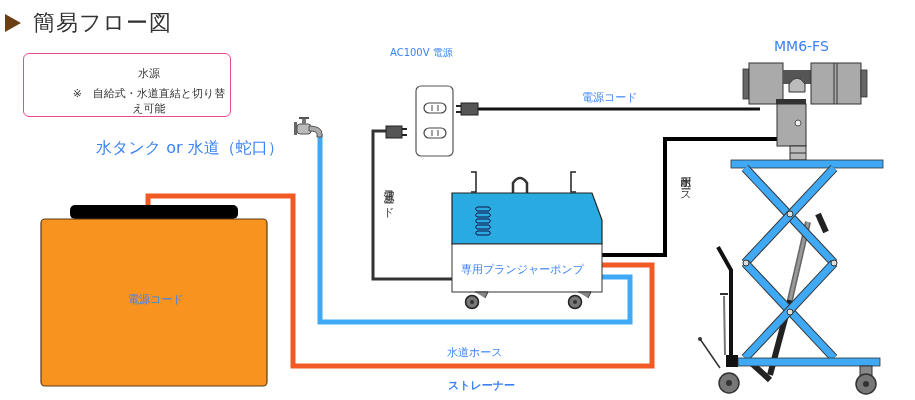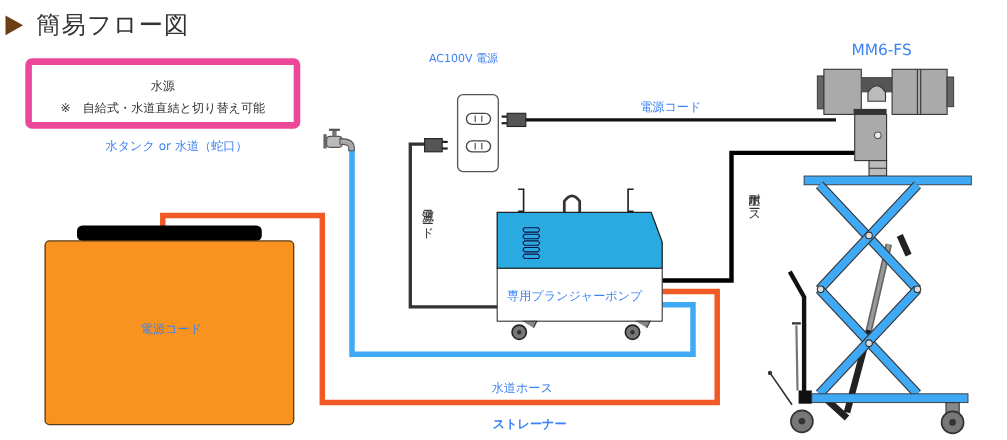--- a/index.html
+++ b/index.html
@@ -1,40 +1,40 @@
 <!DOCTYPE html>
 <html><head>
 <meta charset="utf-8">
 <style>
   html,body{margin:0;padding:0;background:#ffffff;}
   body{width:915px;height:400px;position:relative;overflow:hidden;font-family:"DejaVu Sans","Liberation Sans",sans-serif;color:#333;}
   .abs{position:absolute;text-align:center;}
   .title{left:5px;top:8px;font-size:22px;color:#333;letter-spacing:1px;display:flex;align-items:center;}
   .title .tri{width:0;height:0;border-top:9px solid transparent;border-bottom:9px solid transparent;border-left:16px solid #6b3f16;margin-right:12px;}
-  .srcbox{left:23px;top:53px;width:250px;height:64px;border:6px solid #ec4899;border-radius:6px;box-sizing:border-box;text-align:center;font-size:11px;color:#333;}
+  .srcbox{left:23px;top:53px;width:208px;height:64px;border:1px solid #ec4899;border-radius:6px;box-sizing:border-box;text-align:center;font-size:11px;color:#333;padding-left:44px;}
   .srcbox .l1{margin-top:12px;}
   .srcbox .l2{margin-top:5px;}
   .lbl{font-size:11px;color:#3b82f6;white-space:nowrap;}
   .vlbl{font-size:11px;color:#333;writing-mode:vertical-rl;letter-spacing:1px;}
   svg{position:absolute;left:0;top:0;}
 </style>
 </head>
 <body>
 
 <div class="abs title">
   <span class="tri"></span>
   <span>簡易フロー図</span>
 </div>
 
 <div class="abs srcbox">
   <div class="l1">水源</div>
   <div class="l2">※　自給式・水道直結と切り替え可能</div>
 </div>
 
-<div class="abs lbl" style="left:96px;top:125px;font-size:11px;">水タンク or 水道（蛇口）</div>
+<div class="abs lbl" style="left:96px;top:138px;font-size:16px;">水タンク or 水道（蛇口）</div>
 
 <svg width="915" height="400" viewBox="0 0 915 400">
 
   <polyline points="148,218 148,196 293,196 293,366 652,366 652,265 602,265" fill="none" stroke="#f15a24" stroke-width="5"></polyline>
 
   <polyline points="320,134 320,322 630,322 630,277 602,277" fill="none" stroke="#3fa9f5" stroke-width="5"></polyline>
 
   <polyline points="602,255 665,255 665,139 778,139" fill="none" stroke="#000" stroke-width="4"></polyline>
 
   <line x1="478" y1="109" x2="760" y2="109" stroke="#111" stroke-width="3"></line>

